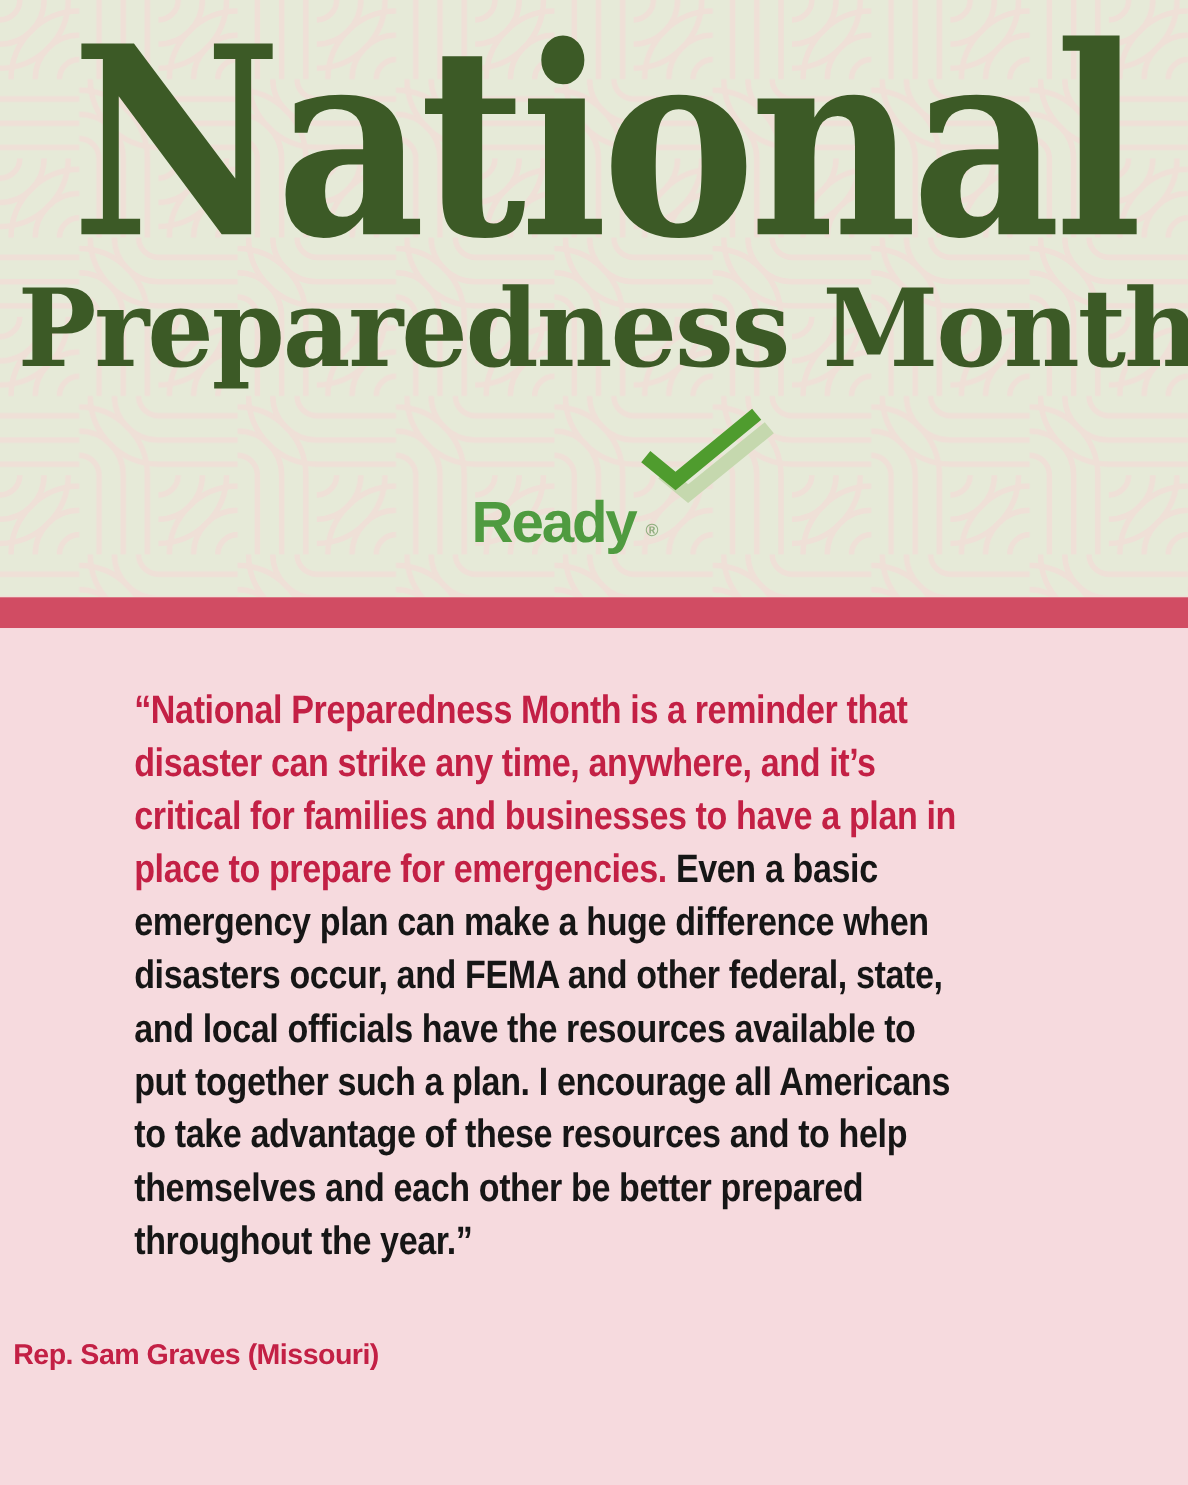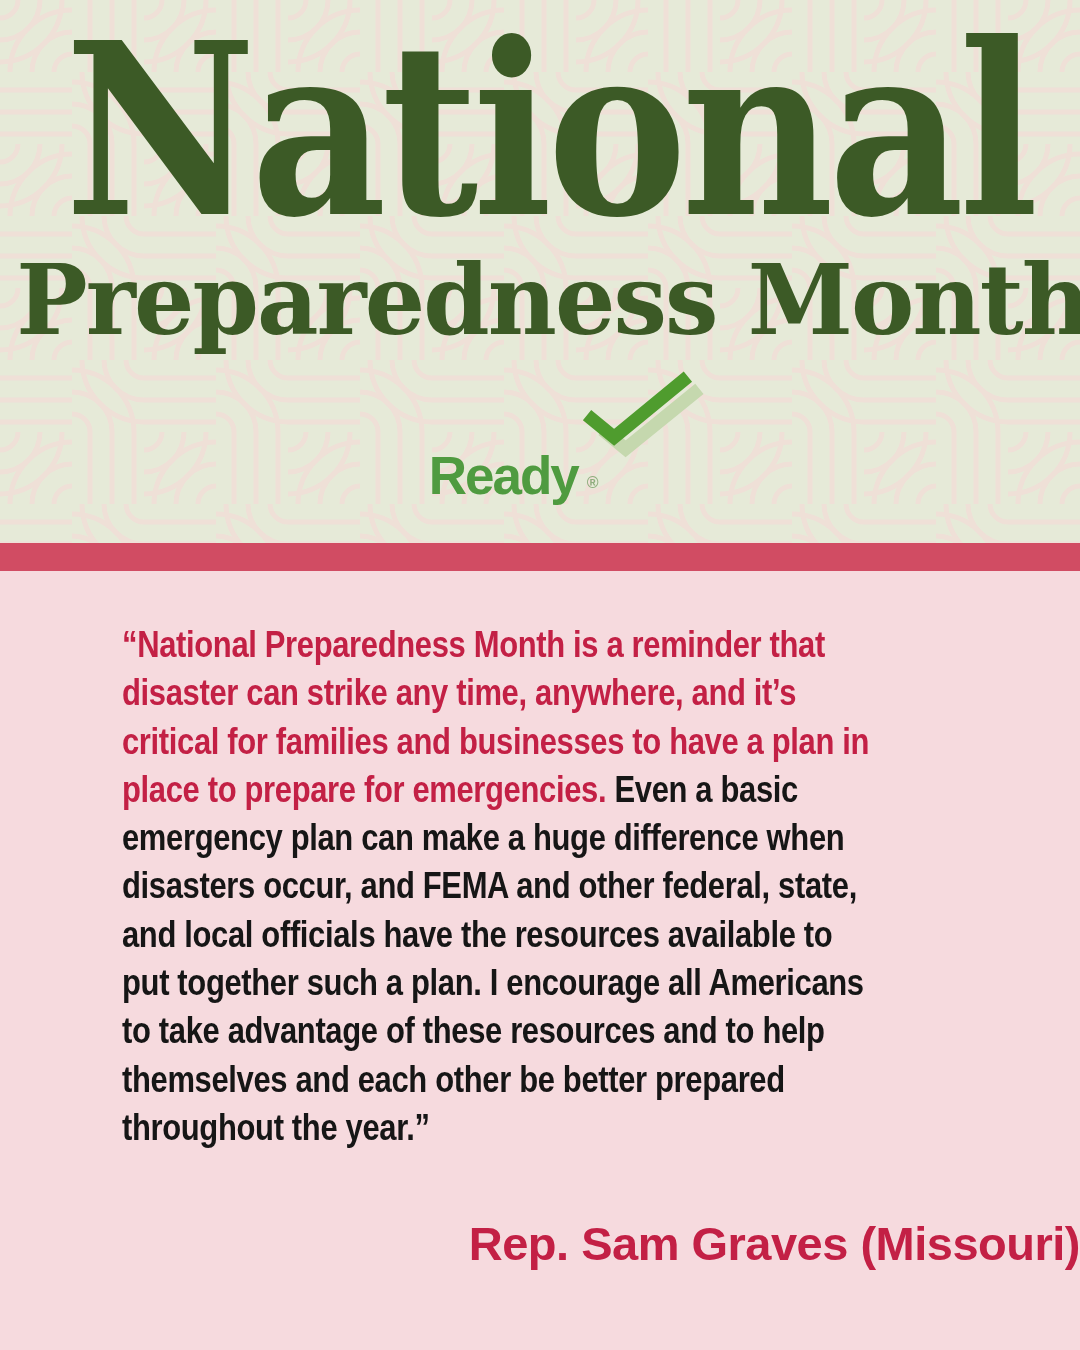--- a/index.html
+++ b/index.html
@@ -125,23 +125,23 @@
     font-size: 36px;
     line-height: 48.3px;
     letter-spacing: -0.4px;
   }
   .q-line { white-space: nowrap; }
   .q-red { color: var(--quote-red); }
   .q-black { color: var(--quote-black); }
   .attribution {
     margin-top: 64px;
     width: 1080px;
-    text-align: right;
-    font-weight: bold;
-    font-size: 47px;
+    text-align: left;
+    font-weight: bold;
+    font-size: 26px;
     letter-spacing: -0.5px;
     color: var(--quote-red);
     padding-left: 12px;
   }
 </style>
 </head>
 <body>
 
 <div class="page">
 

